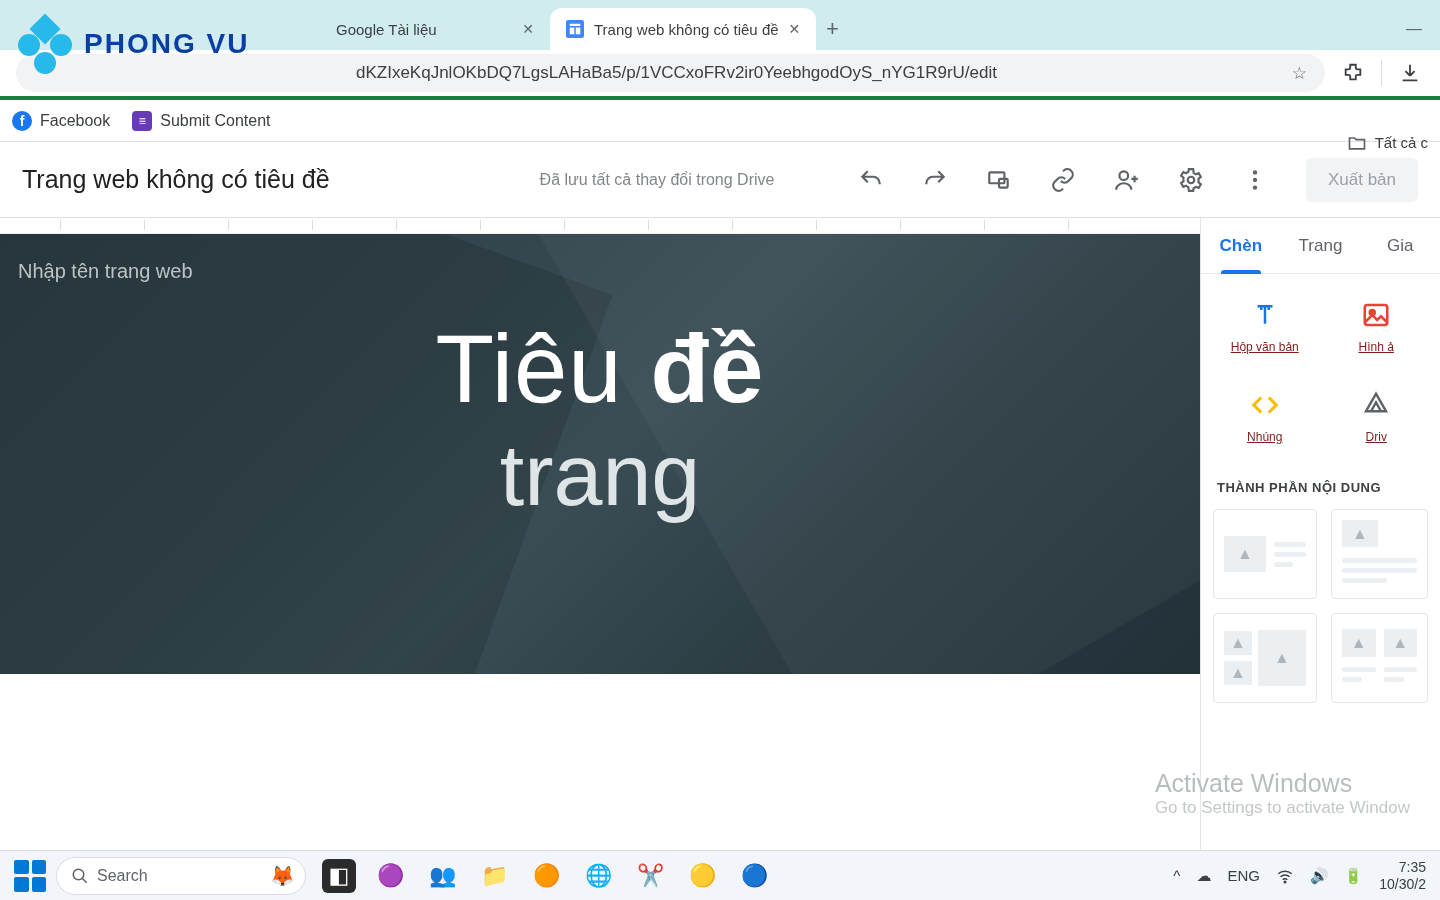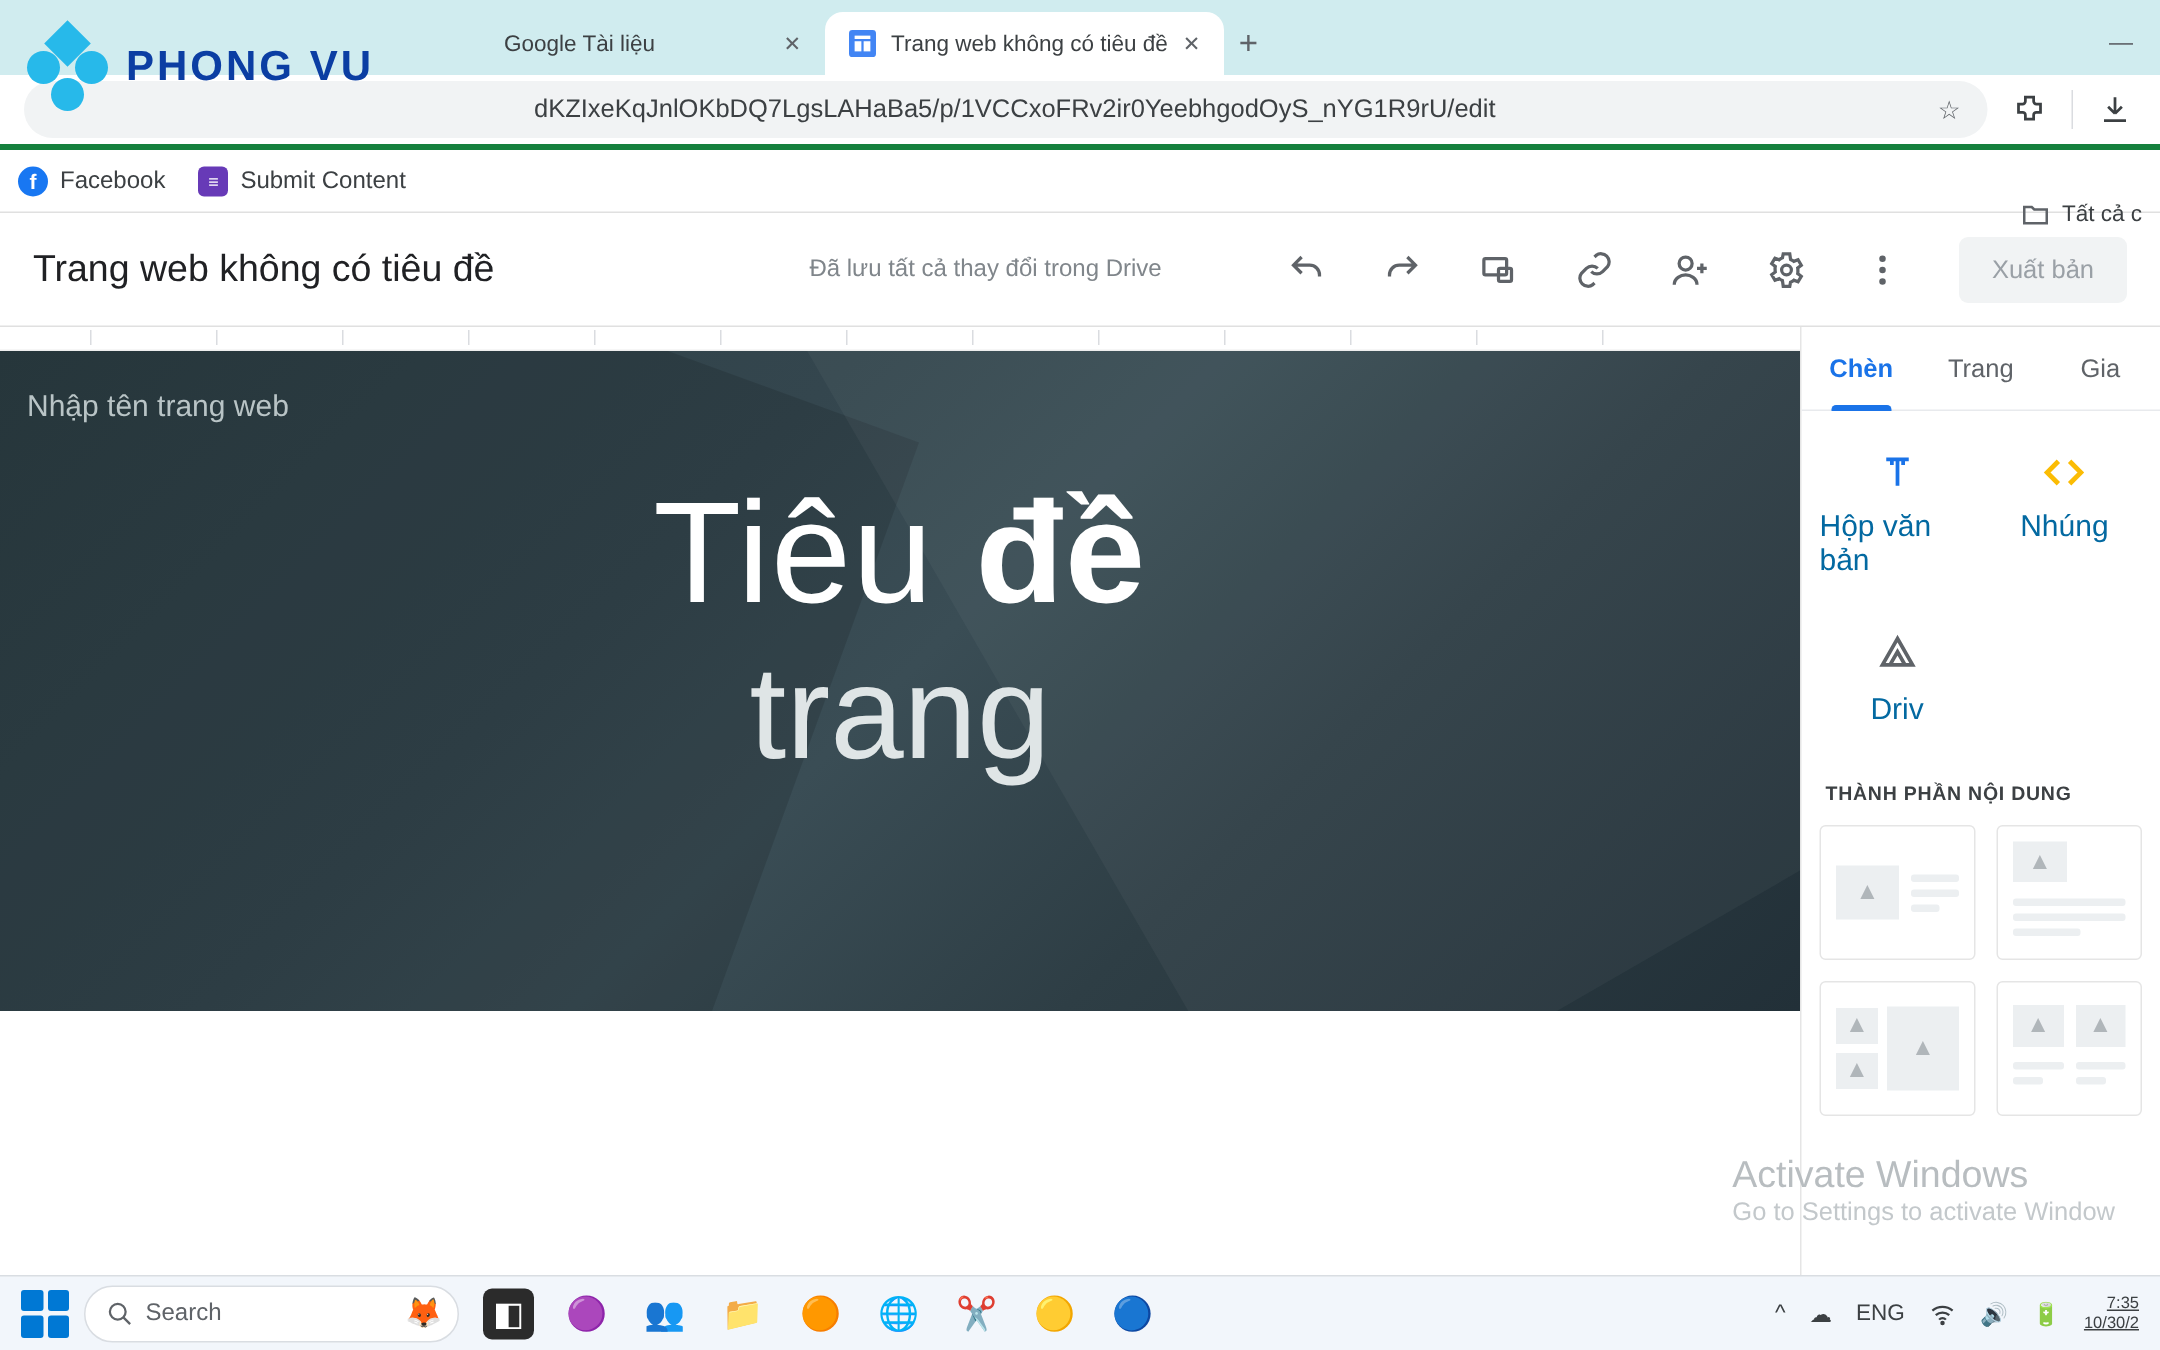--- a/index.html
+++ b/index.html
@@ -63,21 +63,21 @@
 .hero .page-title .l2 { font-size:88px; color:#dfe5e6; }
 
 .sidepanel { width:240px; border-left:1px solid #e5e5e5; background:#fff; display:flex; flex-direction:column; overflow:hidden;}
 .sp-tabs { display:flex; height:56px; border-bottom:1px solid #e8eaed; }
 .sp-tab { flex:1; display:flex; align-items:center; justify-content:center; font-size:17px; color:#5f6368; position:relative;}
 .sp-tab.active { color:#1a73e8; font-weight:600; }
 .sp-tab.active::after{content:"";position:absolute;bottom:-1px;left:50%;transform:translateX(-50%);width:40px;height:4px;background:#1a73e8;border-radius:3px 3px 0 0;}
 
 .sp-grid { display:grid; grid-template-columns:1fr 1fr; padding:12px 8px; row-gap:8px; }
 .sp-cell { display:flex; flex-direction:column; align-items:center; gap:10px; padding:14px 4px; }
-.sp-cell .lbl { font-size:20px; color:#0369a1; }
+.sp-cell .lbl { font-size:12px; color:#7f1d1d;text-decoration:underline; }
 .sp-cell svg, .sp-cell .glyph { color:#1a73e8; }
 
 .sp-sect { padding:10px 16px 6px; font-size:13px; font-weight:700; color:#3c4043; letter-spacing:0.5px;}
 .layouts { padding:8px 12px; display:grid; grid-template-columns:1fr 1fr; gap:14px; }
 .lay { border:1px solid #e5e5e5; border-radius:4px; height:90px; padding:10px; display:flex; gap:8px; align-items:center; }
 .ph-img { background:#eceff1; display:flex; align-items:center; justify-content:center; color:#b0b6ba; font-size:16px;}
 .ph-lines div{ height:5px; background:#eceff1; margin:5px 0; border-radius:2px;}
 .ph-lines .short{width:60%;}
 
 .watermark { position:absolute; right:30px; bottom:82px; text-align:left; z-index:60; pointer-events:none;}
@@ -85,21 +85,21 @@
 .watermark .t2{font-size:17px;color:#c3c8cb;}
 
 .taskbar { position:absolute; bottom:0; left:0; right:0; height:50px; background:#f2f6fb; border-top:1px solid #d9dde2; display:flex; align-items:center; padding:0 14px; gap:10px;}
 .tb-start{width:32px;height:32px;display:grid;grid-template-columns:1fr 1fr;grid-template-rows:1fr 1fr;gap:3px;}
 .tb-start span{background:#0078d4;border-radius:2px;}
 .tb-search{display:flex;align-items:center;gap:8px;background:#fff;border:1px solid #d9dde2;border-radius:22px;height:38px;width:250px;padding:0 14px;color:#5f6368;position:relative;}
 .tb-search .mascot{position:absolute;right:10px;font-size:20px;}
 .tb-icons{display:flex;gap:18px;align-items:center;margin-left:6px;}
 .tb-icons .app{width:34px;height:34px;border-radius:6px;display:flex;align-items:center;justify-content:center;font-size:22px;}
 .tb-tray{margin-left:auto;display:flex;align-items:center;gap:16px;color:#3c4043;font-size:15px;}
-.tb-time{text-align:right;font-size:11px;line-height:1.15;text-decoration:underline;}
+.tb-time{text-align:right;font-size:14px;line-height:1.15;}
 
 svg{display:block;}
 </style>
 </head>
 <body>
 
 <div class="titlebar">
   <div class="tabs">
     <div class="tab inactive">
       <span class="title">Google Tài liệu</span>
@@ -250,20 +250,28 @@
       <div class="sp-tab">Gia</div>
     </div>
     <div class="sp-grid">
       <div class="sp-cell">
         <svg width="30" height="30" viewBox="0 0 24 24" fill="none" stroke="#1a73e8" stroke-width="2">
             <path d="M6 5h12M12 5v14M9 5v3M15 5v3"></path>
           </svg>
         <div class="lbl">Hộp văn bản</div>
       </div>
       <div class="sp-cell">
+        <svg width="30" height="30" viewBox="0 0 24 24" fill="none" stroke="#ea4335" stroke-width="2">
+            <rect x="3" y="4" width="18" height="16" rx="2"></rect>
+            <circle cx="9" cy="10" r="2" fill="#ea4335"></circle>
+            <path d="M3 18l6-6 4 4 3-3 5 5" fill="none"></path>
+          </svg>
+        <div class="lbl">Hình ả</div>
+      </div>
+      <div class="sp-cell">
         <svg width="30" height="30" viewBox="0 0 24 24" fill="none" stroke="#fbbc04" stroke-width="2.5">
             <path d="M9 6l-6 6 6 6M15 6l6 6-6 6"></path>
           </svg>
         <div class="lbl">Nhúng</div>
       </div>
       <div class="sp-cell">
         <svg width="30" height="30" viewBox="0 0 24 24" fill="none" stroke="#5f6368" stroke-width="2">
             <path d="M12 3L4 17h16L12 3zM8 17l4-7 4 7"></path>
           </svg>
         <div class="lbl">Driv</div>

